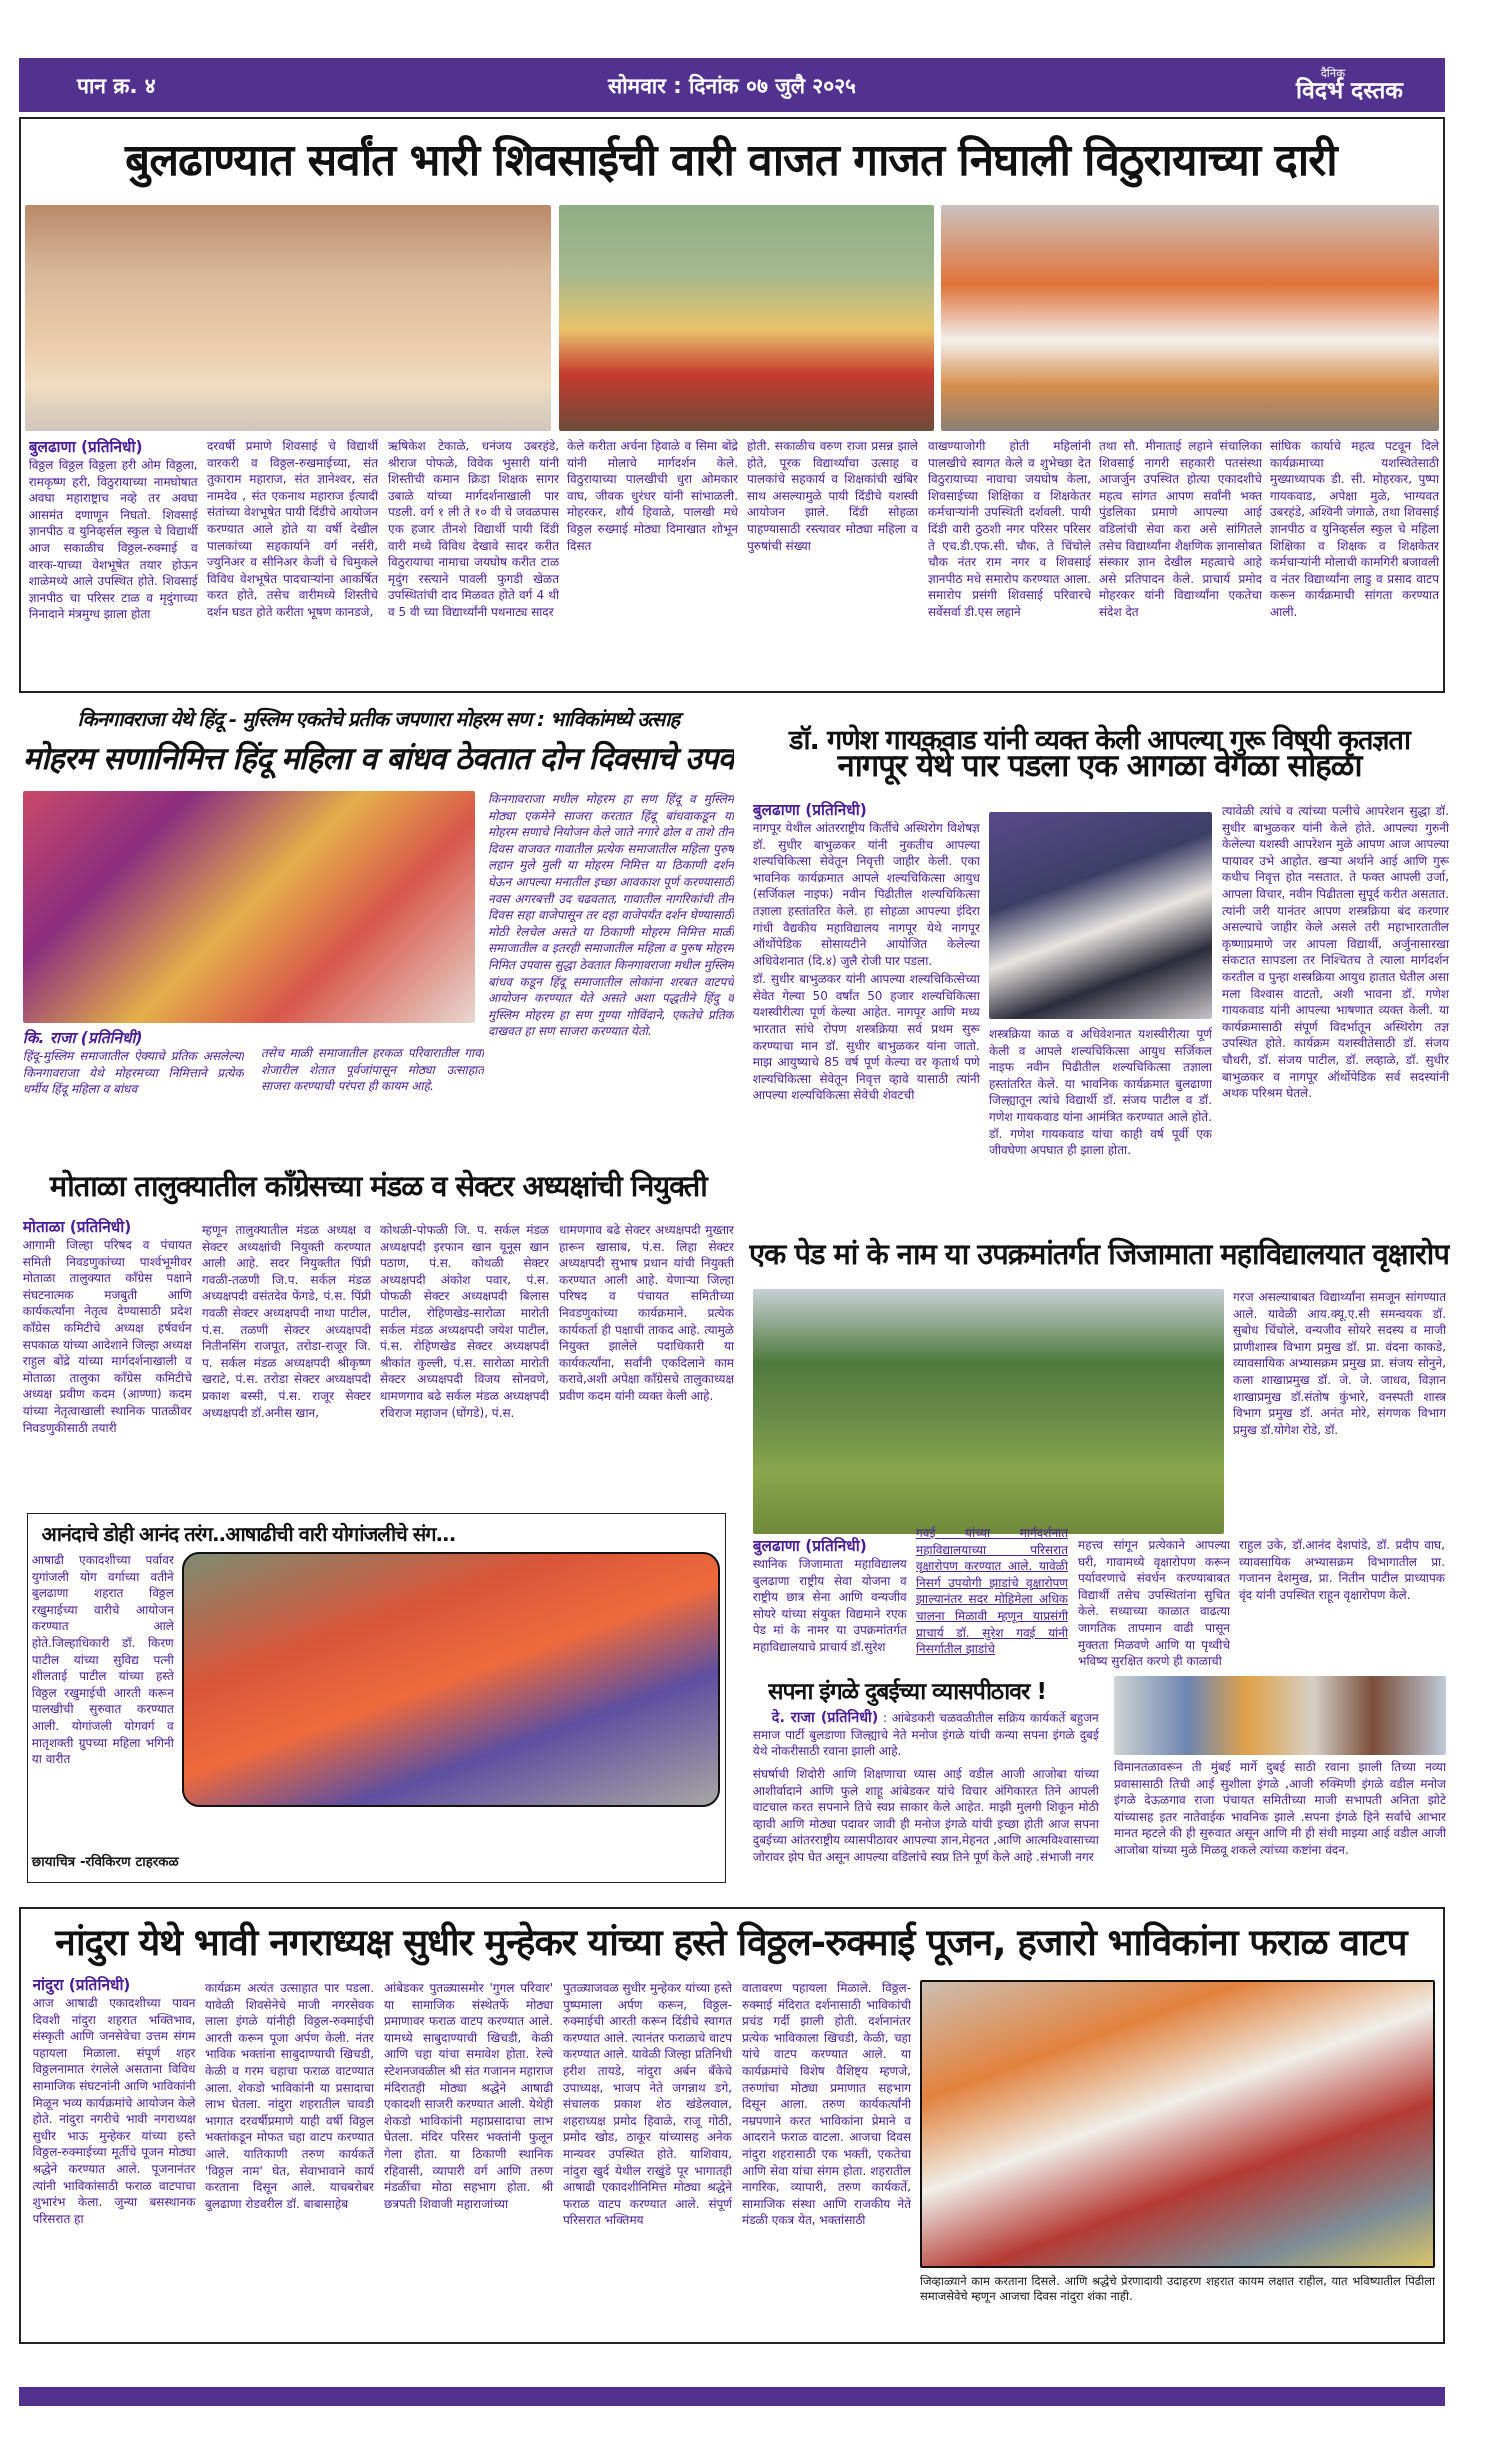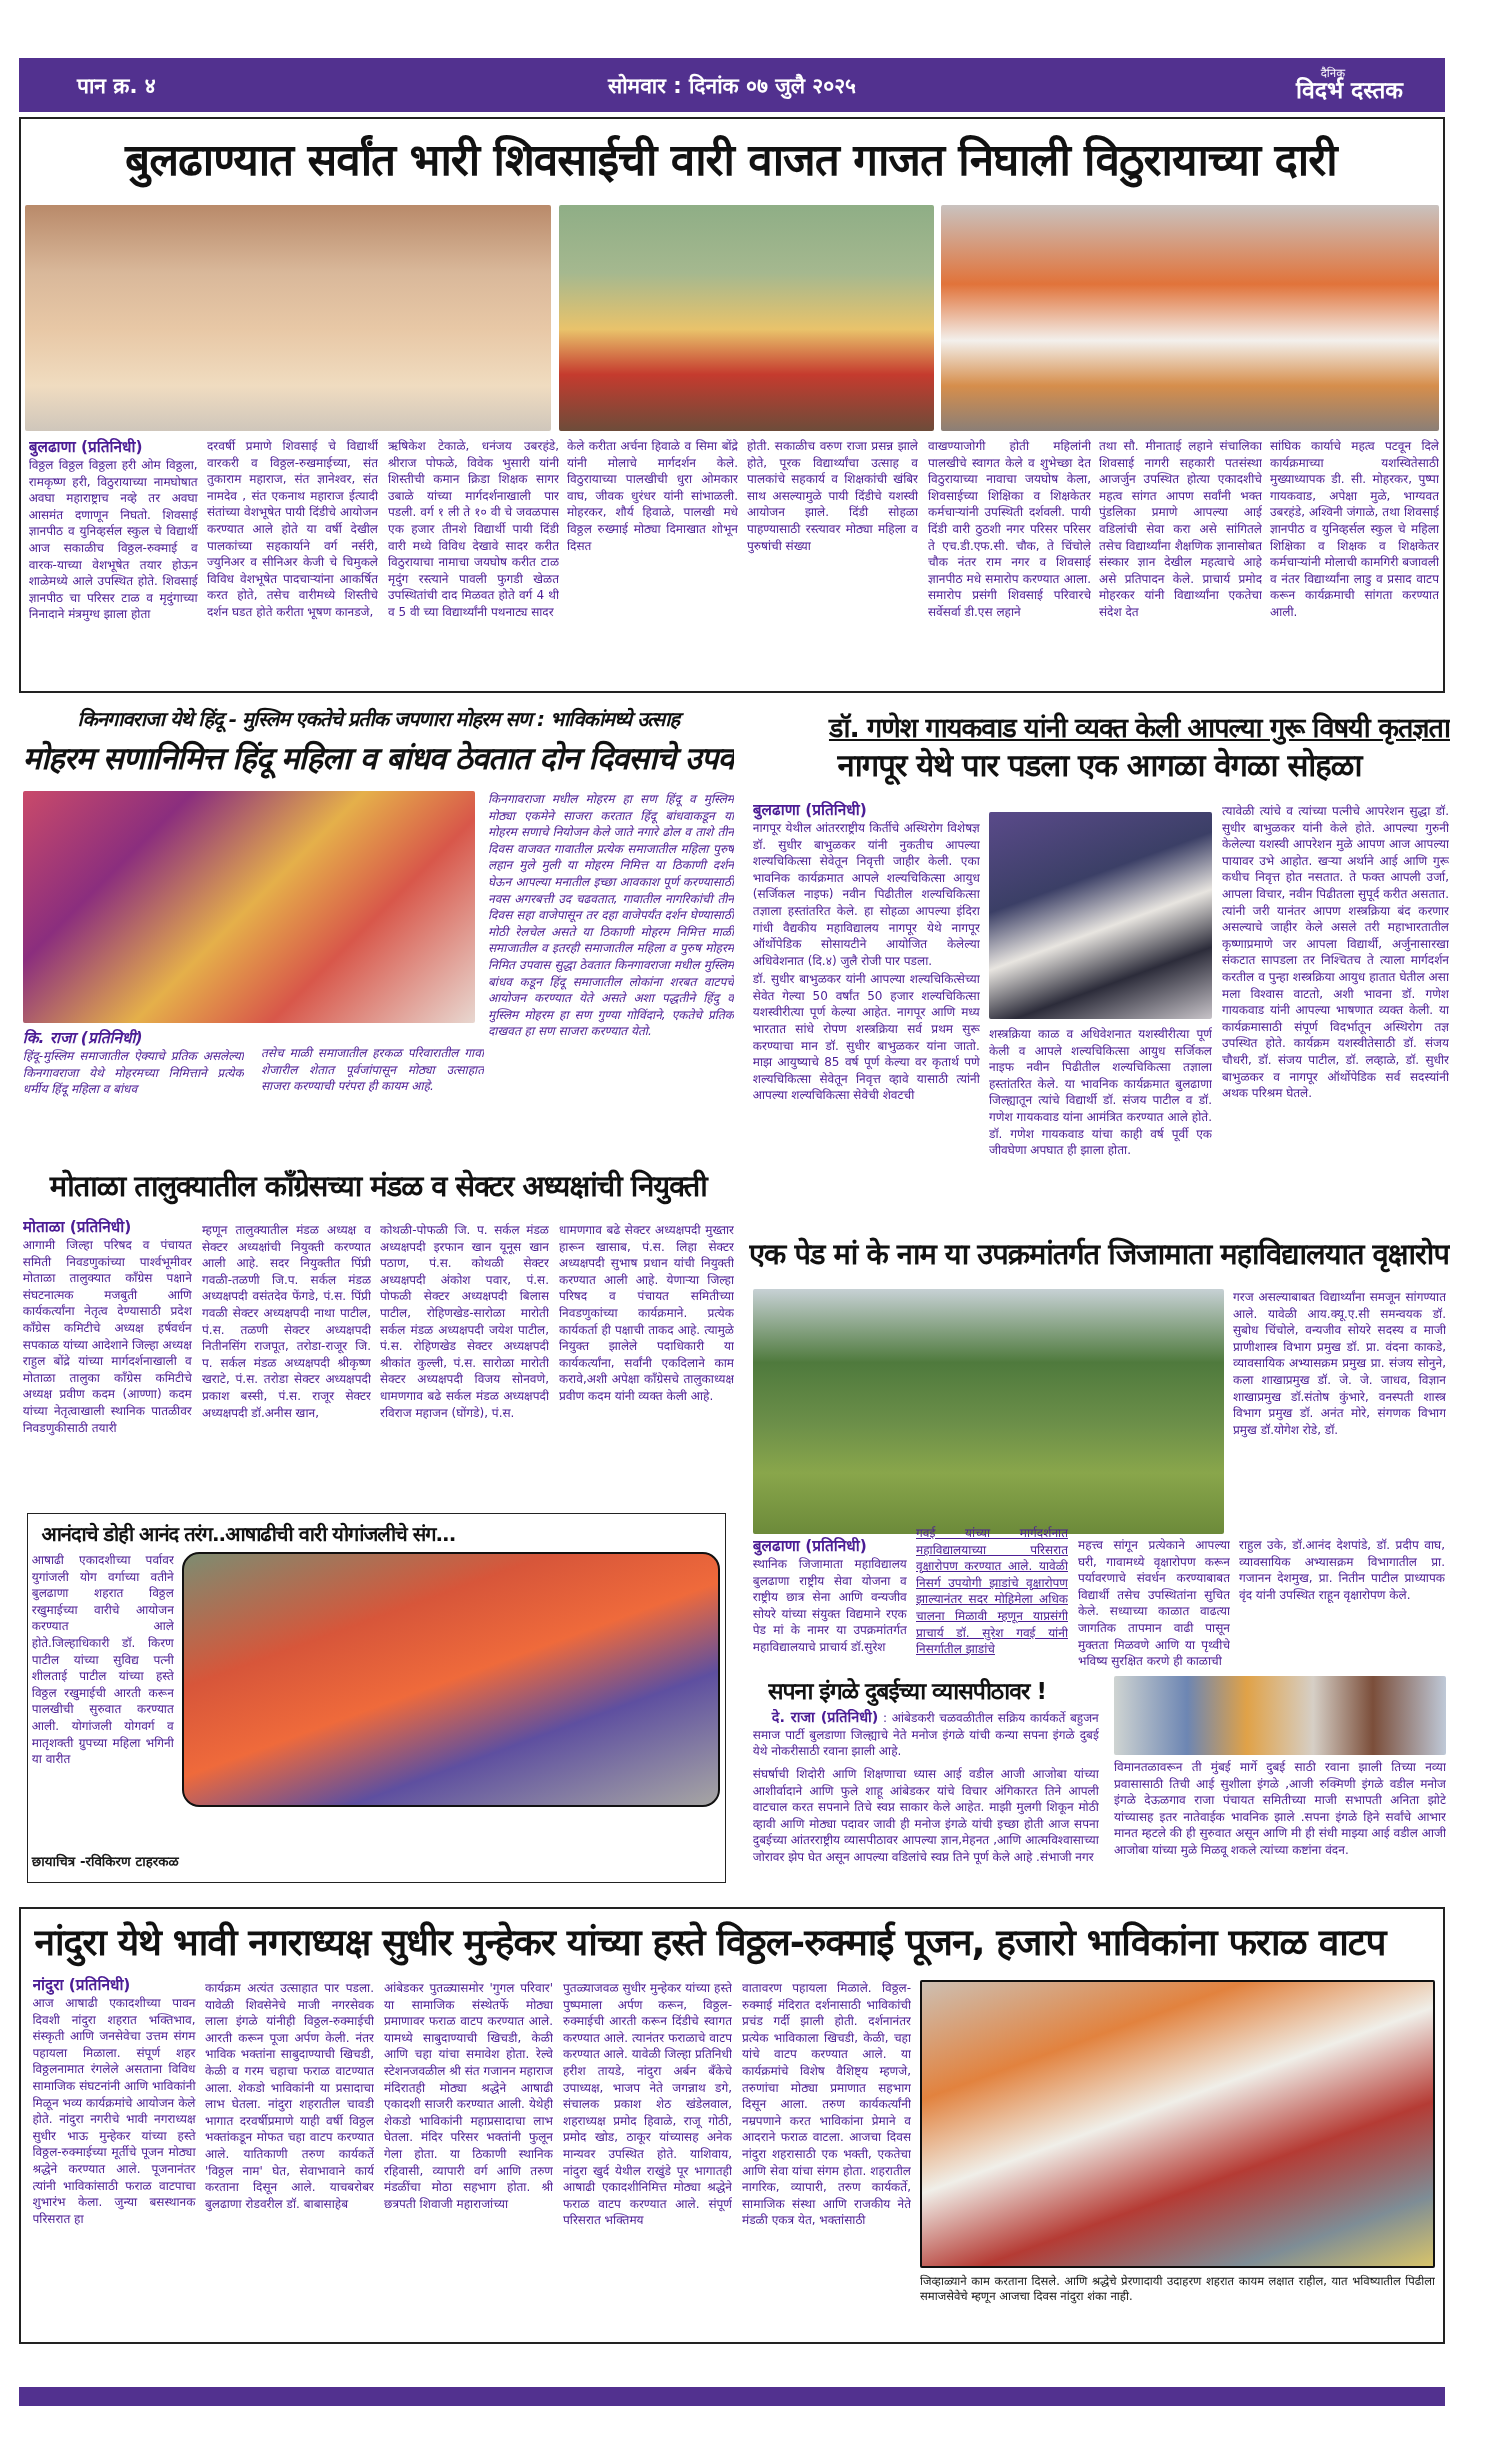--- a/index.html
+++ b/index.html
@@ -55,21 +55,21 @@
   <div class="abs photo" style="left:3.8px; top:92px; width:452px; height:232px; background:linear-gradient(135deg,#c94a6a 0%,#8b2e7e 25%,#e5b04a 50%,#d8574a 70%,#e8d7d0 100%);"></div>
   <div class="abs col" style="left:469px; top:92px; width:246px; height:355px;">किनगावराजा मधील मोहरम हा सण हिंदू व मुस्लिम मोठ्या एकमेने साजरा करतात हिंदू बांधवाकडून या मोहरम सणाचे नियोजन केले जाते नगारे ढोल व ताशे तीन दिवस वाजवत गावातील प्रत्येक समाजातील महिला पुरुष लहान मुले मुली या मोहरम निमित्त या ठिकाणी दर्शन घेऊन आपल्या मनातील इच्छा आवकाश पूर्ण करण्यासाठी नवस अगरबत्ती उद चढवतात, गावातील नागरिकांची तीन दिवस सहा वाजेपासून तर दहा वाजेपर्यंत दर्शन घेण्यासाठी मोठी रेलचेल असते या ठिकाणी मोहरम निमित्त माळी समाजातील व इतरही समाजातील महिला व पुरुष मोहरम निमित उपवास सुद्धा ठेवतात किनगावराजा मधील मुस्लिम बांधव कडून हिंदू समाजातील लोकांना शरबत वाटपचे आयोजन करण्यात येते असते अशा पद्धतीने हिंदु व मुस्लिम मोहरम हा सण गुण्या गोविंदाने, एकतेचे प्रतिक दाखवत हा सण साजरा करण्यात येतो.</div>
   <div class="abs col" style="left:3.8px; top:330px; width:221px; height:115px;">
     <span class="dateline">कि. राजा (प्रतिनिधी)</span>
     <span>हिंदू-मुस्लिम समाजातील ऐक्याचे प्रतिक असलेल्या किनगावराजा येथे मोहरमच्या निमित्ताने प्रत्येक धर्मीय हिंदू महिला व बांधव</span>
   </div>
   <div class="abs col" style="left:234px; top:346px; width:223px; height:96px;margin-left:8px;">तसेच माळी समाजातील हरकळ परिवारातील गावा शेजारील शेतात पूर्वजांपासून मोठ्या उत्साहात साजरा करण्याची परंपरा ही कायम आहे.</div>
 </div>
 
 <div class="abs" style="left:749px; top:699px; width:701px; height:524px;">
-  <div class="abs headline" style="left:0; top:10px; width:701px; font-size:27px; line-height:37px; text-align:right;text-decoration:underline;">डॉ. गणेश गायकवाड यांनी व्यक्त केली आपल्या गुरू विषयी कृतज्ञता</div>
+  <div class="abs headline" style="left:0; top:22px; width:701px; font-size:27px; line-height:37px; text-align:center;">डॉ. गणेश गायकवाड यांनी व्यक्त केली आपल्या गुरू विषयी कृतज्ञता</div>
   <div class="abs headline" style="left:0; top:46px; width:701px; font-size:31px; line-height:40px; text-align:center;">नागपूर येथे पार पडला एक आगळा वेगळा सोहळा</div>
   <div class="abs col" style="left:3.8px; top:102px; width:227px; height:413px;">
     <span class="dateline">बुलढाणा (प्रतिनिधी)</span>
     <span>नागपूर येथील आंतरराष्ट्रीय किर्तीचे अस्थिरोग विशेषज्ञ डॉ. सुधीर बाभुळकर यांनी नुकतीच आपल्या शल्यचिकित्सा सेवेतून निवृत्ती जाहीर केली. एका भावनिक कार्यक्रमात आपले शल्यचिकित्सा आयुध (सर्जिकल नाइफ) नवीन पिढीतील शल्यचिकित्सा तज्ञाला हस्तांतरित केले. हा सोहळा आपल्या इंदिरा गांधी वैद्यकीय महाविद्यालय नागपूर येथे नागपूर ऑर्थोपेडिक सोसायटीने आयोजित केलेल्या अधिवेशनात (दि.४) जुलै रोजी पार पडला.</span>
     <span style="display:block;margin-top:1.9px;">डॉ. सुधीर बाभुळकर यांनी आपल्या शल्यचिकित्सेच्या सेवेत गेल्या 50 वर्षांत 50 हजार शल्यचिकित्सा यशस्वीरीत्या पूर्ण केल्या आहेत. नागपूर आणि मध्य भारतात सांधे रोपण शस्त्रक्रिया सर्व प्रथम सुरू करण्याचा मान डॉ. सुधीर बाभुळकर यांना जातो. माझ आयुष्याचे 85 वर्ष पूर्ण केल्या वर कृतार्थ पणे शल्यचिकित्सा सेवेतून निवृत्त व्हावे यासाठी त्यांनी आपल्या शल्यचिकित्सा सेवेची शेवटची</span>
   </div>
   <div class="abs photo" style="left:240px; top:113px; width:223px; height:207px; background:linear-gradient(160deg,#5a4a8a 0%,#3b3f66 35%,#e8e5e0 55%,#2c2c3a 75%,#c7c3c8 100%);"></div>
   <div class="abs col" style="left:240px; top:327px; width:223px; height:192px;">शस्त्रक्रिया काळ व अधिवेशनात यशस्वीरीत्या पूर्ण केली व आपले शल्यचिकित्सा आयुध सर्जिकल नाइफ नवीन पिढीतील शल्यचिकित्सा तज्ञाला हस्तांतरित केले. या भावनिक कार्यक्रमात बुलढाणा जिल्ह्यातून त्यांचे विद्यार्थी डॉ. संजय पाटील व डॉ. गणेश गायकवाड यांना आमंत्रित करण्यात आले होते. डॉ. गणेश गायकवाड यांचा काही वर्ष पूर्वी एक जीवघेणा अपघात ही झाला होता.</div>
   <div class="abs col" style="left:473px; top:104px; width:227px; height:415px;">त्यावेळी त्यांचे व त्यांच्या पत्नीचे आपरेशन सुद्धा डॉ. सुधीर बाभुळकर यांनी केले होते. आपल्या गुरुनी केलेल्या यशस्वी आपरेशन मुळे आपण आज आपल्या पायावर उभे आहोत. खऱ्या अर्थाने आई आणि गुरू कधीच निवृत्त होत नसतात. ते फक्त आपली उर्जा, आपला विचार, नवीन पिढीतला सुपूर्द करीत असतात. त्यांनी जरी यानंतर आपण शस्त्रक्रिया बंद करणार असल्याचे जाहीर केले असले तरी महाभारतातील कृष्णाप्रमाणे जर आपला विद्यार्थी, अर्जुनासारखा संकटात सापडला तर निश्चितच ते त्याला मार्गदर्शन करतील व पुन्हा शस्त्रक्रिया आयुध हातात घेतील असा मला विश्वास वाटतो, अशी भावना डॉ. गणेश गायकवाड यांनी आपल्या भाषणात व्यक्त केली. या कार्यक्रमासाठी संपूर्ण विदर्भातून अस्थिरोग तज्ञ उपस्थित होते. कार्यक्रम यशस्वीतेसाठी डॉ. संजय चौधरी, डॉ. संजय पाटील, डॉ. लव्हाळे, डॉ. सुधीर बाभुळकर व नागपूर ऑर्थोपेडिक सर्व सदस्यांनी अथक परिश्रम घेतले.</div>
 </div>
@@ -110,21 +110,21 @@
   <div class="abs col" style="left:3.8px; top:33px; width:346px; height:58px;">
     <span style="font-weight:bold;font-size:14.4px;padding-left:19px;">दे. राजा (प्रतिनिधी)</span>
     <span>: आंबेडकरी चळवळीतील सक्रिय कार्यकर्ते बहुजन समाज पार्टी बुलडाणा जिल्ह्याचे नेते मनोज इंगळे यांची कन्या सपना इंगळे दुबई येथे नोकरीसाठी रवाना झाली आहे.</span>
   </div>
   <div class="abs col" style="left:3.8px; top:90px; width:346px; height:115px;">संघर्षाची शिदोरी आणि शिक्षणाचा ध्यास आई वडील आजी आजोबा यांच्या आशीर्वादाने आणि फुले शाहू आंबेडकर यांचे विचार अंगिकारत तिने आपली वाटचाल करत सपनाने तिचे स्वप्न साकार केले आहेत. माझी मुलगी शिकून मोठी व्हावी आणि मोठ्या पदावर जावी ही मनोज इंगळे यांची इच्छा होती आज सपना दुबईच्या आंतरराष्ट्रीय व्यासपीठावर आपल्या ज्ञान,मेहनत ,आणि आत्मविश्वासाच्या जोरावर झेप घेत असून आपल्या वडिलांचे स्वप्न तिने पूर्ण केले आहे .संभाजी नगर</div>
   <div class="abs photo" style="left:365px; top:0; width:332px; height:79px; background:linear-gradient(90deg,#cfd4d2 0%,#6d86b3 22%,#e0a248 40%,#d6cfc6 60%,#7b4e3a 78%,#bfc9d8 100%);"></div>
   <div class="abs col" style="left:365px; top:83px; width:332px; height:123px;">विमानतळावरून ती मुंबई मार्गे दुबई साठी रवाना झाली तिच्या नव्या प्रवासासाठी तिची आई सुशीला इंगळे ,आजी रुक्मिणी इंगळे वडील मनोज इंगळे देऊळगाव राजा पंचायत समितीच्या माजी सभापती अनिता झोटे यांच्यासह इतर नातेवाईक भावनिक झाले .सपना इंगळे हिने सर्वांचे आभार मानत म्हटले की ही सुरुवात असून आणि मी ही संधी माझ्या आई वडील आजी आजोबा यांच्या मुळे मिळवू शकले त्यांच्या कष्टांना वंदन.</div>
 </div>
 
 <div class="abs box" style="left:19px; top:1907px; width:1426px; height:437px;">
-  <div class="abs headline" style="left:13.4px; top:7.7px; width:1393px; font-size:37px; line-height:52px; text-align:left;">नांदुरा येथे भावी नगराध्यक्ष सुधीर मुन्हेकर यांच्या हस्ते विठ्ठल-रुक्माई पूजन, हजारो भाविकांना फराळ वाटप</div>
+  <div class="abs headline" style="left:13.4px; top:7.7px; width:1393px; font-size:37px; line-height:52px; text-align:center;">नांदुरा येथे भावी नगराध्यक्ष सुधीर मुन्हेकर यांच्या हस्ते विठ्ठल-रुक्माई पूजन, हजारो भाविकांना फराळ वाटप</div>
   <div class="abs col" style="left:11.5px; top:67px; width:163px; height:360px;">
     <span class="dateline">नांदुरा (प्रतिनिधी)</span>
     <span>आज आषाढी एकादशीच्या पावन दिवशी नांदुरा शहरात भक्तिभाव, संस्कृती आणि जनसेवेचा उत्तम संगम पहायला मिळाला. संपूर्ण शहर विठ्ठलनामात रंगलेले असताना विविध सामाजिक संघटनांनी आणि भाविकांनी मिळून भव्य कार्यक्रमांचे आयोजन केले होते. नांदुरा नगरीचे भावी नगराध्यक्ष सुधीर भाऊ मुन्हेकर यांच्या हस्ते विठ्ठल-रुक्माईच्या मूर्तीचे पूजन मोठ्या श्रद्धेने करण्यात आले. पूजनानंतर त्यांनी भाविकांसाठी फराळ वाटपाचा शुभारंभ केला. जुन्या बसस्थानक परिसरात हा</span>
   </div>
   <div class="abs col" style="left:184px; top:71px; width:169px; height:355px;">कार्यक्रम अत्यंत उत्साहात पार पडला. यावेळी शिवसेनेचे माजी नगरसेवक लाला इंगळे यांनीही विठ्ठल-रुक्माईची आरती करून पूजा अर्पण केली. नंतर भाविक भक्तांना साबुदाण्याची खिचडी, केळी व गरम चहाचा फराळ वाटण्यात आला. शेकडो भाविकांनी या प्रसादाचा लाभ घेतला. नांदुरा शहरातील चावडी भागात दरवर्षीप्रमाणे याही वर्षी विठ्ठल भक्तांकडून मोफत चहा वाटप करण्यात आले. यातिकाणी तरुण कार्यकर्ते 'विठ्ठल नाम' घेत, सेवाभावाने कार्य करताना दिसून आले. याचबरोबर बुलढाणा रोडवरील डॉ. बाबासाहेब</div>
   <div class="abs col" style="left:363px; top:71px; width:169px; height:355px;">आंबेडकर पुतळ्यासमोर 'गुगल परिवार' या सामाजिक संस्थेतर्फे मोठ्या प्रमाणावर फराळ वाटप करण्यात आले. यामध्ये साबुदाण्याची खिचडी, केळी आणि चहा यांचा समावेश होता. रेल्वे स्टेशनजवळील श्री संत गजानन महाराज मंदिरातही मोठ्या श्रद्धेने आषाढी एकादशी साजरी करण्यात आली. येथेही शेकडो भाविकांनी महाप्रसादाचा लाभ घेतला. मंदिर परिसर भक्तांनी फुलून गेला होता. या ठिकाणी स्थानिक रहिवासी, व्यापारी वर्ग आणि तरुण मंडळींचा मोठा सहभाग होता. श्री छत्रपती शिवाजी महाराजांच्या</div>
   <div class="abs col" style="left:542px; top:71px; width:169px; height:355px;">पुतळ्याजवळ सुधीर मुन्हेकर यांच्या हस्ते पुष्पमाला अर्पण करून, विठ्ठल-रुक्माईची आरती करून दिंडीचे स्वागत करण्यात आले. त्यानंतर फराळाचे वाटप करण्यात आले. यावेळी जिल्हा प्रतिनिधी हरीश तायडे, नांदुरा अर्बन बँकेचे उपाध्यक्ष, भाजप नेते जगन्नाथ डगे, संचालक प्रकाश शेठ खंडेलवाल, शहराध्यक्ष प्रमोद हिवाळे, राजू गोठी, प्रमोद खोड, ठाकूर यांच्यासह अनेक मान्यवर उपस्थित होते. याशिवाय, नांदुरा खुर्द येथील राखुंडे पूर भागातही आषाढी एकादशीनिमित्त मोठ्या श्रद्धेने फराळ वाटप करण्यात आले. संपूर्ण परिसरात भक्तिमय</div>
   <div class="abs col" style="left:721px; top:71px; width:169px; height:355px;">वातावरण पहायला मिळाले. विठ्ठल-रुक्माई मंदिरात दर्शनासाठी भाविकांची प्रचंड गर्दी झाली होती. दर्शनानंतर प्रत्येक भाविकाला खिचडी, केळी, चहा यांचे वाटप करण्यात आले. या कार्यक्रमांचे विशेष वैशिष्ट्य म्हणजे, तरुणांचा मोठ्या प्रमाणात सहभाग दिसून आला. तरुण कार्यकर्त्यांनी नम्रपणाने करत भाविकांना प्रेमाने व आदराने फराळ वाटला. आजचा दिवस नांदुरा शहरासाठी एक भक्ती, एकतेचा आणि सेवा यांचा संगम होता. शहरातील नागरिक, व्यापारी, तरुण कार्यकर्ते, सामाजिक संस्था आणि राजकीय नेते मंडळी एकत्र येत, भक्तांसाठी</div>
   <div class="abs photo" style="left:899px; top:71px; width:515px; height:288px; border:2.9px solid #111; background:linear-gradient(160deg,#cdbfb2 0%,#e2823e 25%,#f0efe9 45%,#b53b34 65%,#7e8d96 85%,#d8c46a 100%);"></div>
   <div class="abs cap" style="left:899px; top:365px; width:515px; height:58px;">जिव्हाळ्याने काम करताना दिसले. आणि श्रद्धेचे प्रेरणादायी उदाहरण शहरात कायम लक्षात राहील, यात भविष्यातील पिढीला समाजसेवेचे म्हणून आजचा दिवस नांदुरा शंका नाही.</div>

